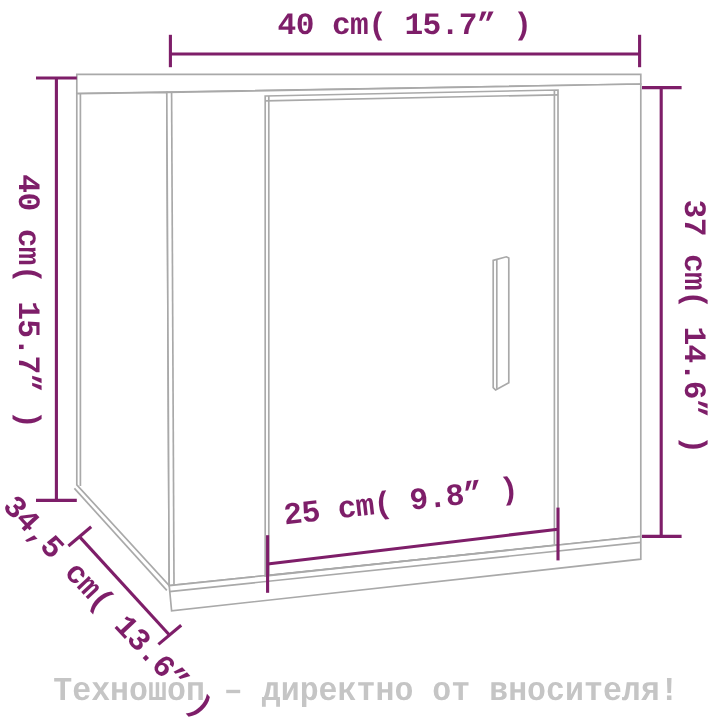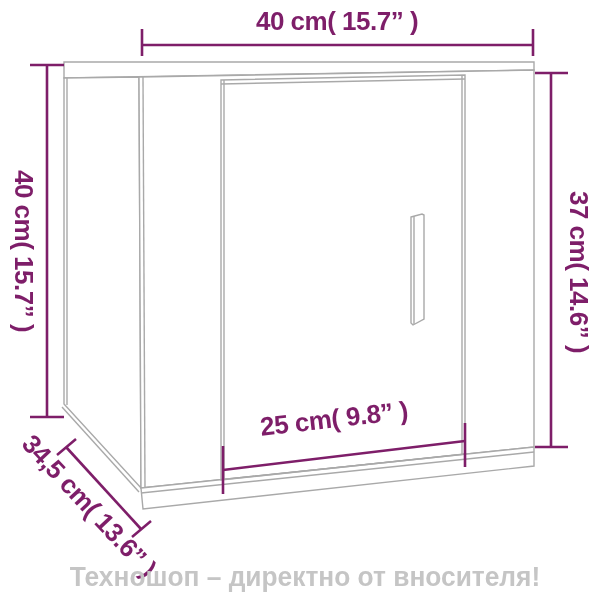--- a/index.html
+++ b/index.html
@@ -1,18 +1,18 @@
 <!DOCTYPE html>
 <html><head>
 <meta charset="utf-8">
 <style>
   html,body{margin:0;padding:0;background:#fff;}
   #stage{
     position:relative;width:600px;height:600px;background:#fff;overflow:hidden;
-    font-family:Liberation Sans, sans-serif;
+    font-family:Liberation Mono, monospace;
   }
   #wireframe{position:absolute;left:0;top:0;}
   .dim-label{
     position:absolute;white-space:nowrap;color:#7E1E69;font-weight:700;
     font-size:26px;letter-spacing:-0.5px;transform-origin:center center;
   }
   .lbl-top   {left:337px;top:21px; transform:translate(-50%,-50%);}
   .lbl-left  {left:23px; top:251px;transform:translate(-50%,-50%) rotate(90deg);}
   .lbl-right {left:578px;top:272px;transform:translate(-50%,-50%) rotate(90deg);}
   .lbl-door  {left:334px;top:419px;transform:translate(-50%,-50%) rotate(-6.5deg);}

